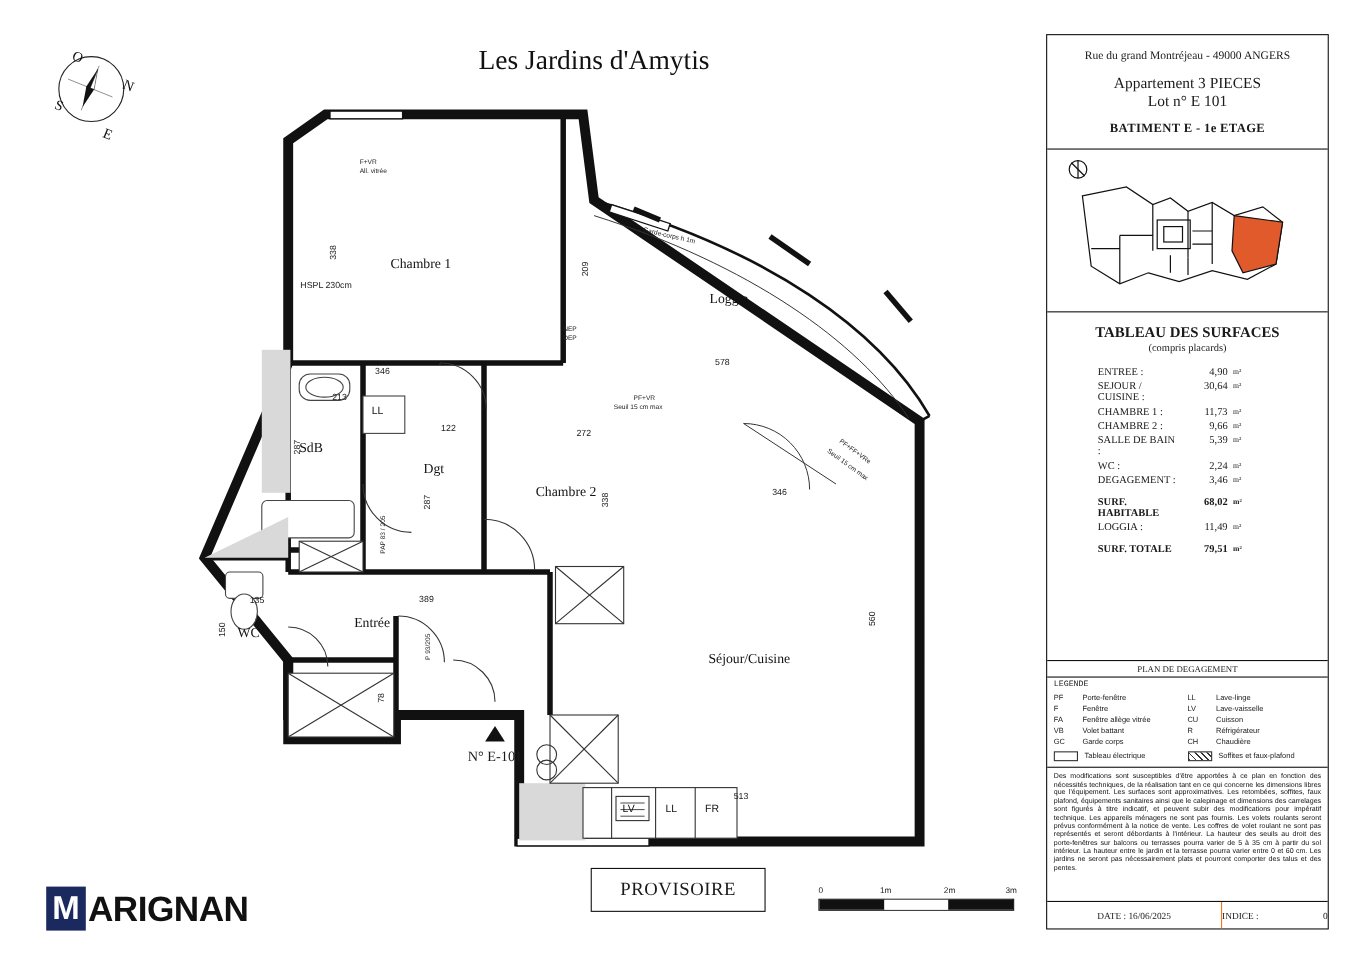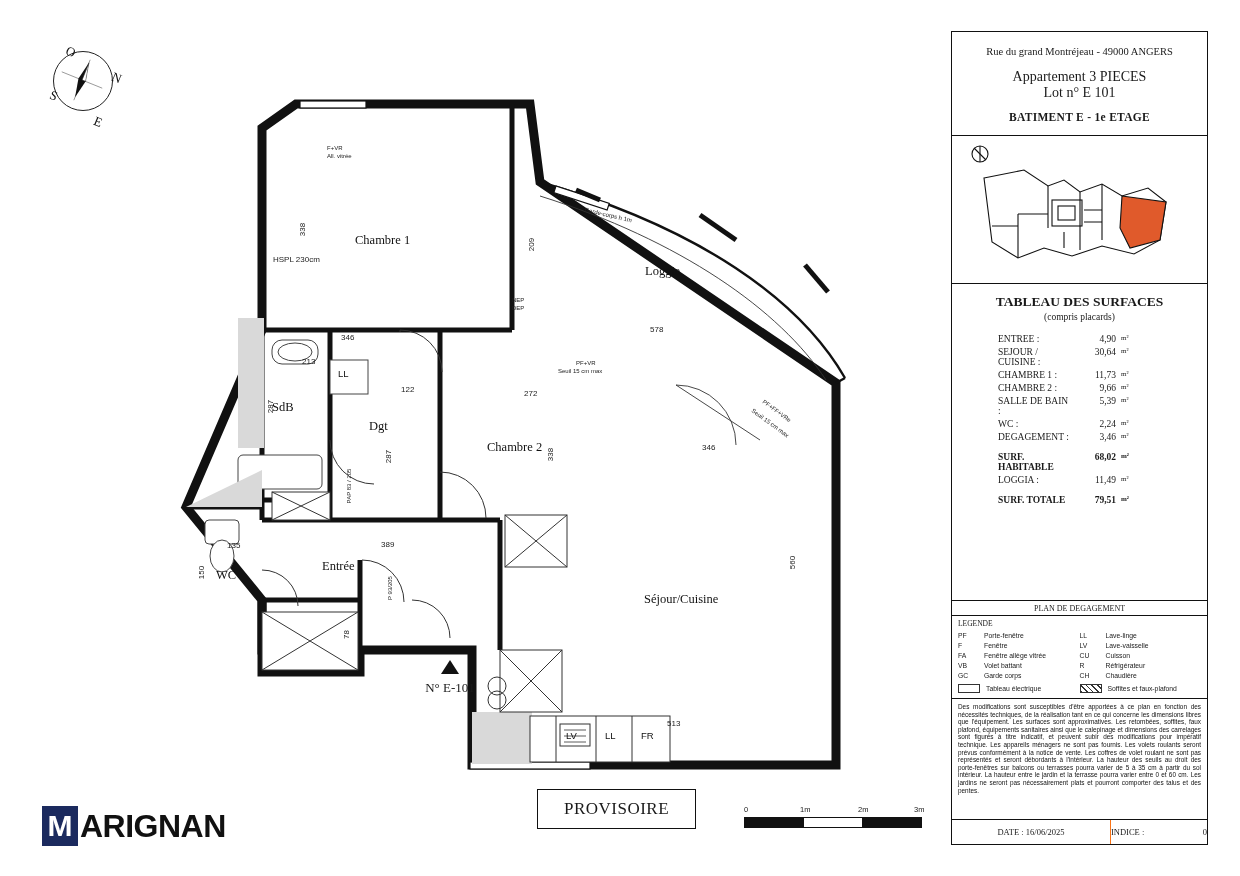--- a/index.html
+++ b/index.html
@@ -57,21 +57,21 @@
   .srow{display:flex;font-size:9.5px;font-family:"Liberation Serif",serif;padding:1.5px 0;}
   .srow .nm{width:118px;padding-left:46px;box-sizing:border-box;}
   .srow .vl{width:46px;text-align:right;}
   .srow .un{width:22px;text-align:left;padding-left:5px;font-size:7px;}
   .srow.bold{font-weight:bold;}
   .spacer{height:7px;}
 
   .pdr{height:15px;display:flex;align-items:center;justify-content:center;font-size:8px;font-family:"Liberation Serif",serif;}
 
   .legend{padding:3px 6px 4px;}
-  .legend .ttl{font-size:7.5px;font-family:Liberation Serif, serif;margin-bottom:3px;}
+  .legend .ttl{font-size:7.5px;font-family:Liberation Mono, monospace;margin-bottom:3px;}
   .lgrid{display:flex;}
   .lcol{width:50%;}
   .lrow{display:flex;font-size:6.8px;font-family:"Liberation Sans",sans-serif;line-height:10px;}
   .lrow .ab{width:26px;}
   .lrow .tx{flex:1;}
   .lsym{display:inline-block;width:20px;height:7px;border:1px solid #333;margin-right:6px;}
   .lsym.hatch{background:repeating-linear-gradient(45deg,#333 0 1px,transparent 1px 4px);}
 
   .notes{padding:4px 6px;font-size:6.4px;line-height:7.6px;font-family:"Liberation Sans",sans-serif;color:#111;text-align:justify;flex:1;}
 
@@ -102,20 +102,21 @@
         <line x1="-40" y1="0" x2="40" y2="0" stroke="#111" stroke-width="0.7"></line>
         <line x1="0" y1="-40" x2="0" y2="40" stroke="#111" stroke-width="0.7"></line>
       </g>
     </svg>
     <span class="c-n">N</span>
     <span class="c-s">S</span>
     <span class="c-e">E</span>
     <span class="c-o">O</span>
   </div>
 
+  <div class="plan-title">Les Jardins d'Amytis</div>
 
   <div class="plan-area" style="left:0;top:0;width:951px;height:876px;">
     <svg width="951" height="876" viewBox="0 0 951 876">
       <g fill="none" stroke="#111">
 
         <path d="M296,104 L530,104 L540,182 L836,383 L836,765 L472,765 L472,650 L262,650 L262,600 L186,507 L262,330 L262,128 Z" stroke="#111" stroke-width="9" fill="none"></path>
 
         <path d="M540,182 C700,228 800,300 845,378" stroke="#111" stroke-width="2.4" fill="none"></path>
         <path d="M836,383 L845,378" stroke="#111" stroke-width="2.4"></path>
 
@@ -203,21 +204,21 @@
           <path d="M540,196 C680,240 780,310 826,380"></path>
           <line x1="676" y1="385" x2="760" y2="440"></line>
           <path d="M676,385 A60,60 0 0 1 736,445"></path>
         </g>
       </g>
     </svg>
 
     <div class="room-label" style="left:355px;top:233px;">Chambre 1</div>
     <div class="room-label" style="left:645px;top:264px;">Loggia</div>
     <div class="room-label" style="left:272px;top:400px;">SdB</div>
-    <div class="room-label" style="left:369px;top:419px;">Dgt</div>
+    <div class="room-label" style="left:385px;top:419px;">Dgt</div>
     <div class="room-label" style="left:487px;top:440px;">Chambre 2</div>
     <div class="room-label" style="left:216px;top:568px;">WC</div>
     <div class="room-label" style="left:322px;top:559px;">Entrée</div>
     <div class="room-label" style="left:644px;top:592px;">Séjour/Cuisine</div>
 
     <div class="dim" style="left:296px;top:225px;transform:rotate(-90deg);">338</div>
     <div class="dim" style="left:525px;top:240px;transform:rotate(-90deg);">209</div>
     <div class="dim" style="left:273px;top:255px;text-align:center;">HSPL 230cm</div>
     <div class="dim" style="left:341px;top:333px;">346</div>
     <div class="dim" style="left:302px;top:357px;">213</div>

